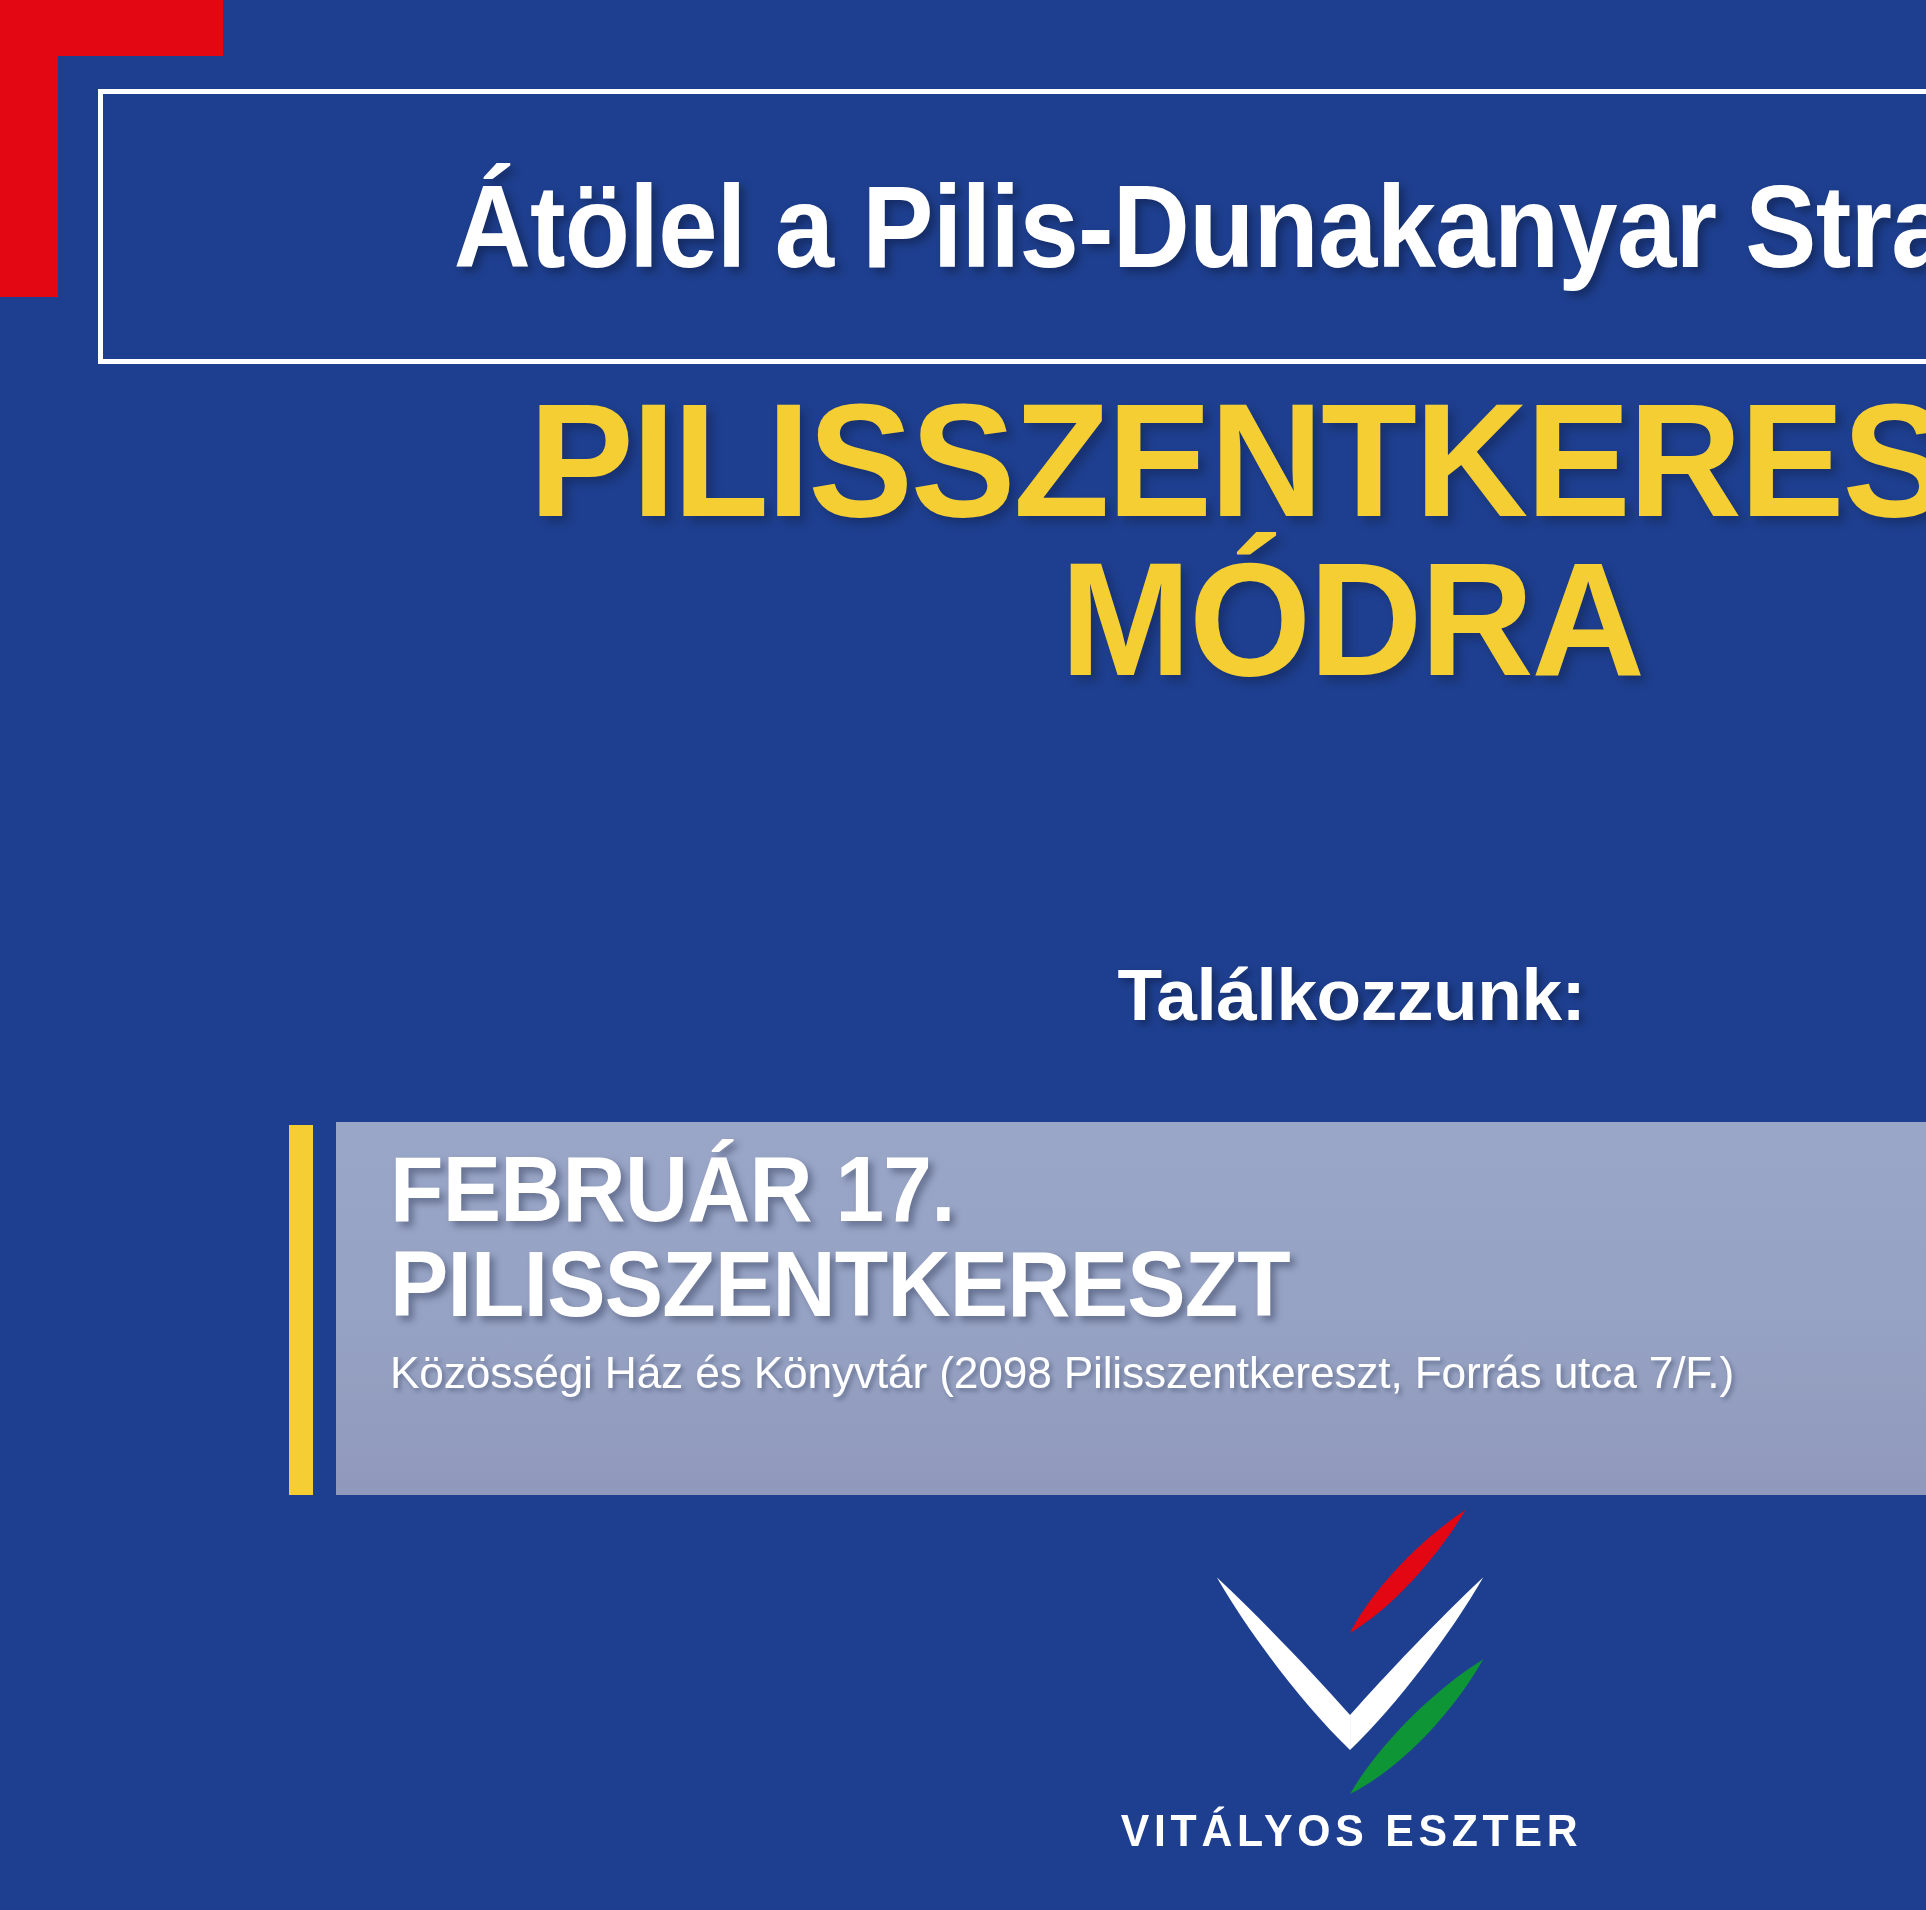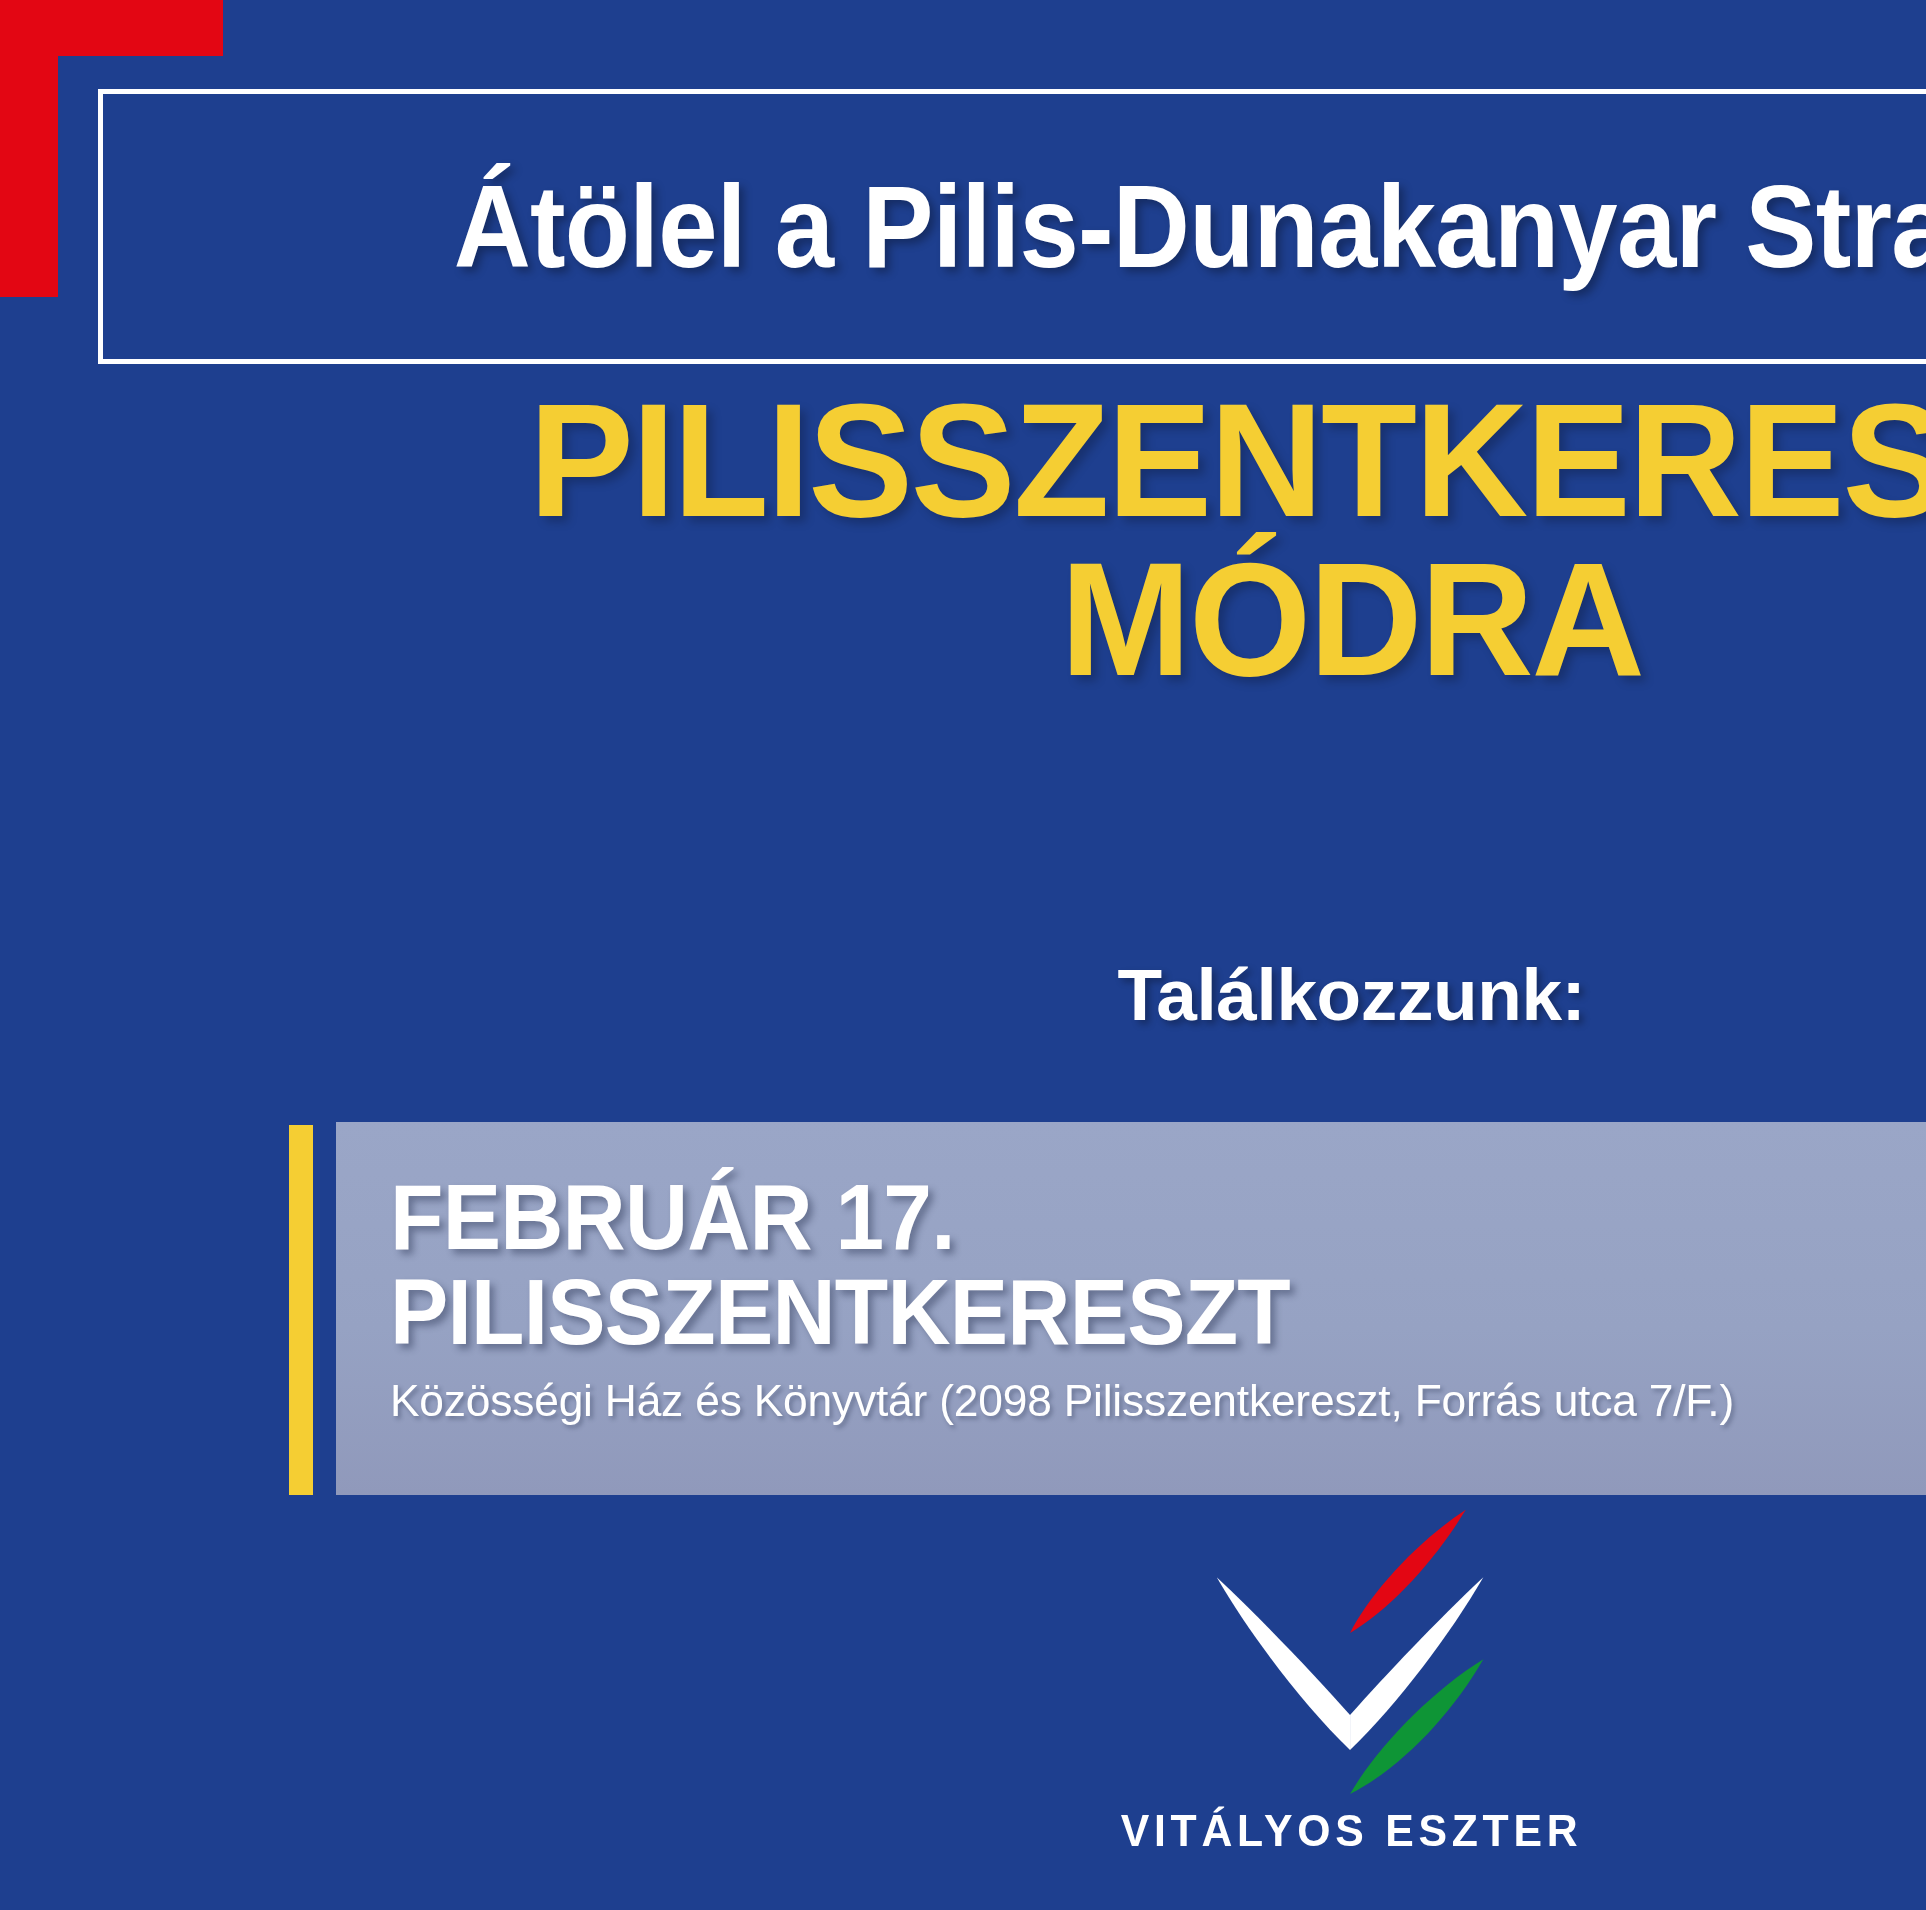--- a/index.html
+++ b/index.html
@@ -102,21 +102,20 @@
     top: 1122px;
     width: 2063px;
     height: 373px;
     background: linear-gradient(180deg,#9aa6c7 0%, #96a2c3 55%, #9099bb 100%);
   }
   .info-left {
     position: absolute;
     left: 54px;
     top: 20px;
     width: 1502px;
-    margin-top: 28px;
   }
   .info-date,
   .info-place {
     display: block;
     color: #ffffff;
     font-size: 92px;
     font-weight: 700;
     line-height: 1.03;
     letter-spacing: -0.8px;
     white-space: nowrap;

